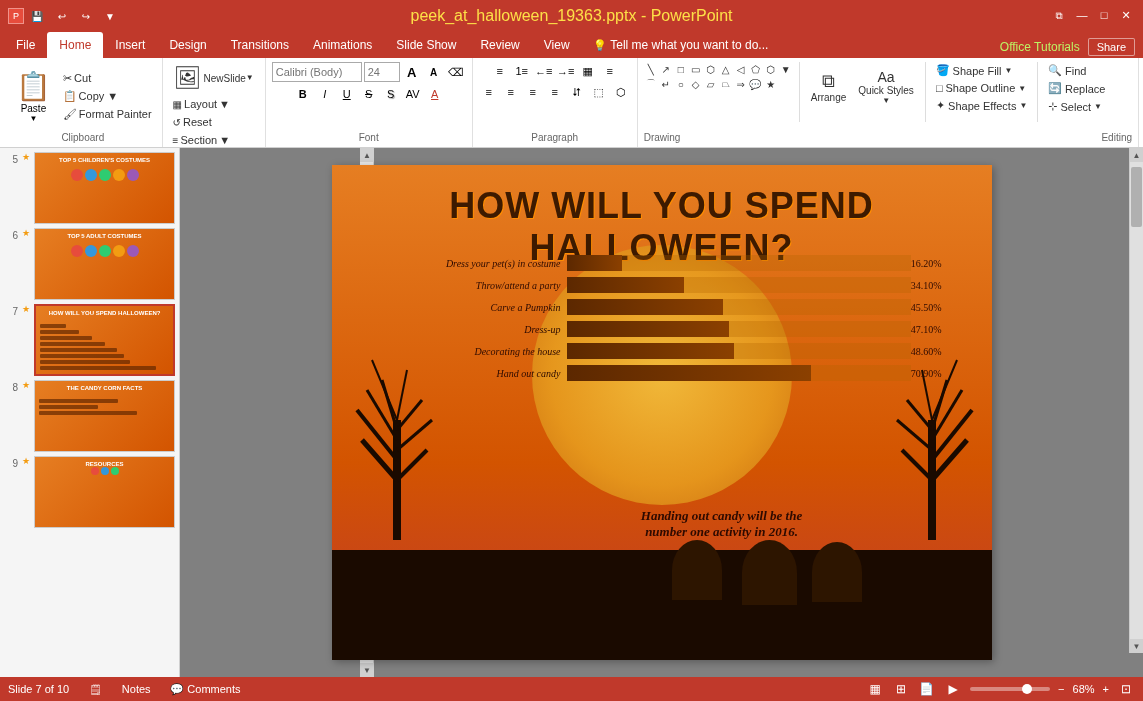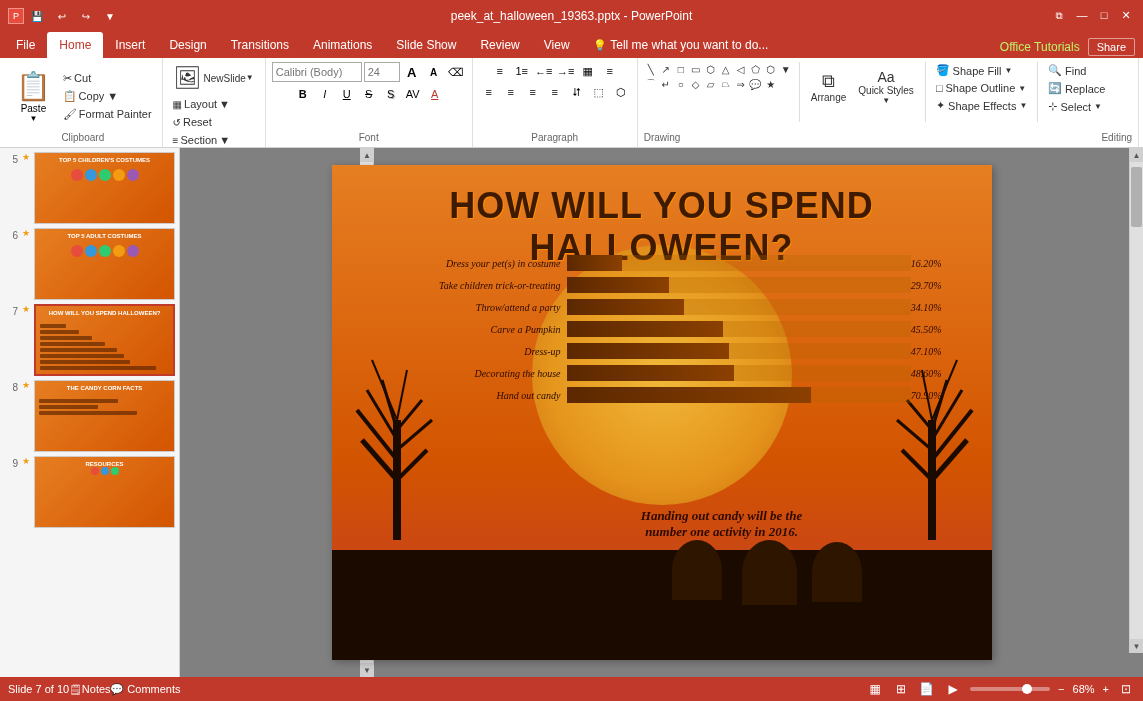--- a/index.html
+++ b/index.html
@@ -12,22 +12,22 @@
       display: flex;
       align-items: center;
       justify-content: space-between;
       padding: 0 8px;
       color: white;
     }
     #title-bar .title-center {
       position: absolute;
       left: 50%;
       transform: translateX(-50%);
-      font-size: 12px;
-      color: #ffffff;
+      font-size: 16px;
+      color: #fde047;
     }
     #title-bar .window-controls {
       display: flex;
       gap: 4px;
       margin-left: auto;
     }
     .win-btn {
       width: 18px;
       height: 18px;
       display: flex;
@@ -198,21 +198,21 @@
 
     
     #status-bar {
       background: #c0392b;
       height: 24px;
       display: flex;
       align-items: center;
       padding: 4px 8px;
       color: white;
       font-size: 11px;
-      gap: 0;
+      gap: 20px;
     }
     .status-right {
       margin-left: auto;
       display: flex;
       align-items: center;
       gap: 8px;
     }
     .view-btn {
       display: flex;
       align-items: center;
@@ -474,21 +474,20 @@
       background: rgba(180,100,0,0.3);
       position: relative;
     }
     .bar-fill {
       height: 100%;
       background: linear-gradient(to right, #5c2800, #8b4000);
     }
     .bar-pct {
       margin-left: 0;
       font-family: 'Palatino Linotype', Georgia, serif;
-      font-style: italic;
       color: #2d0a00;
       font-size: 10px;
       white-space: nowrap;
     }
 
     
     .annotation-text {
       position: absolute;
       bottom: 120px;
       left: 50%;
@@ -879,27 +878,20 @@
         <div class="slide-title">HOW WILL YOU SPEND HALLOWEEN?</div>
 
         <div class="bar-chart">
 
         <div class="bar-row">
               <div class="bar-label">Dress your pet(s) in costume</div>
               <div class="bar-track">
                 <div class="bar-fill" style="width: 16.2%;"></div>
               </div>
               <div class="bar-pct">16.20%</div>
-            </div>
-            <div class="bar-row">
-              <div class="bar-label">Take children trick-or-treating</div>
-              <div class="bar-track">
-                <div class="bar-fill" style="width: 29.7%;"></div>
-              </div>
-              <div class="bar-pct">29.70%</div>
             </div>
             <div class="bar-row">
               <div class="bar-label">Throw/attend a party</div>
               <div class="bar-track">
                 <div class="bar-fill" style="width: 34.1%;"></div>
               </div>
               <div class="bar-pct">34.10%</div>
             </div>
             <div class="bar-row">
               <div class="bar-label">Carve a Pumpkin</div>

